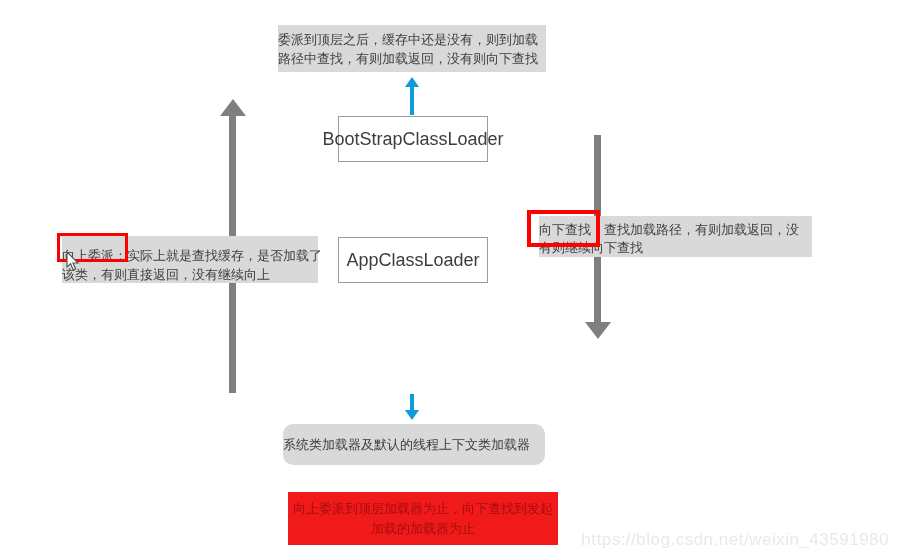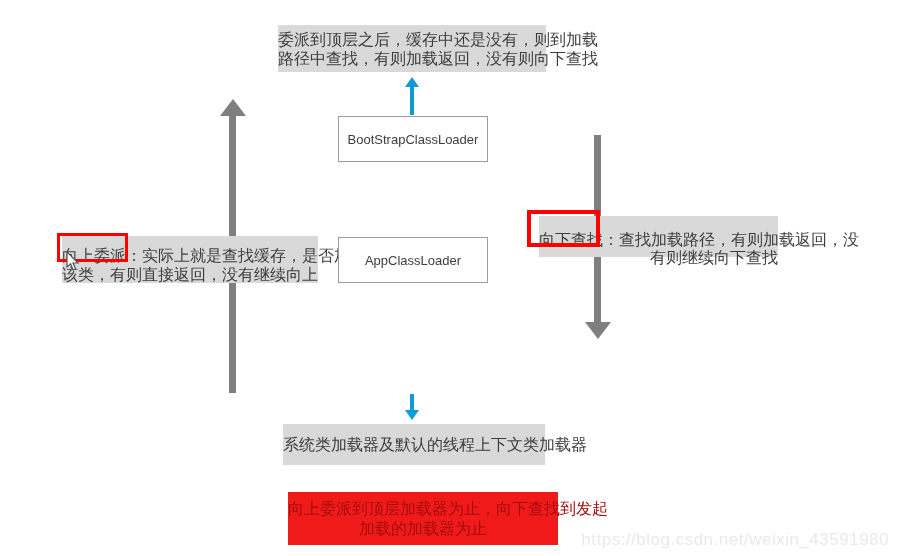--- a/index.html
+++ b/index.html
@@ -2,40 +2,40 @@
 <html style="--gray_box: #d9d9d9; --arrow_gray: #7f7f7f; --arrow_blue: #0e9bd8; --highlight_red: #fe0000; --conclusion_bg: #f11a1a; --conclusion_text: #a50d0d; --box_border: #9c9c9c; --text_dark: #3d3d3d; --watermark: #e9e9e9;"><head>
 <meta charset="utf-8">
 <style>
   html,body { margin:0; padding:0; background:#fff; }
   .canvas {
     position:relative; width:899px; height:556px; background:#fff;
     font-family:"Liberation Sans","DejaVu Sans",sans-serif; overflow:hidden;
   }
   .note {
     position:absolute; background:var(--gray_box); color:var(--text_dark);
-    font-size:16px; line-height:19px; text-align:right; white-space:pre;
+    font-size:13px; line-height:19px; text-align:left; white-space:pre;
   }
   .clsbox {
     position:absolute; left:338px; width:148px; height:44px; background:#fff;
     border:1px solid var(--box_border); display:flex; align-items:center; justify-content:center;
-    font-size:13px; color:var(--text_dark);
+    font-size:18px; color:var(--text_dark);
   }
   .shaft { position:absolute; }
   .shaft.gray { width:7px; background:var(--arrow_gray); }
   .shaft.blue { width:4px; background:var(--arrow_blue); }
   .tri { position:absolute; width:0; height:0; }
   .tri.gray-up   { border-left:13px solid transparent; border-right:13px solid transparent; border-bottom:17px solid var(--arrow_gray); }
   .tri.gray-down { border-left:13px solid transparent; border-right:13px solid transparent; border-top:17px solid var(--arrow_gray); }
   .tri.blue-up   { border-left:7px solid transparent; border-right:7px solid transparent; border-bottom:10px solid var(--arrow_blue); }
   .tri.blue-down { border-left:7px solid transparent; border-right:7px solid transparent; border-top:10px solid var(--arrow_blue); }
   .ring { position:absolute; border:3px solid var(--highlight_red); background:transparent; }
   .conclusion {
     position:absolute; left:288px; top:492px; width:270px; height:53px;
     background:var(--conclusion_bg); color:var(--conclusion_text);
-    font-size:16px; line-height:20px; padding-top:7px; box-sizing:border-box;
+    font-size:13px; line-height:20px; padding-top:7px; box-sizing:border-box;
     text-align:center; white-space:pre;
   }
   .watermark {
     position:absolute; right:10px; bottom:6px; font-size:17px;
     color:var(--watermark); letter-spacing:0.5px;
   }
   .cursor-svg { position:absolute; left:66px; top:252px; }
 </style>
 </head>
 <body>
@@ -59,24 +59,24 @@
     <div class="shaft blue" style="left:410px; top:394px; height:17px;"></div>
     <div class="tri blue-down" style="left:405px; top:410px;"></div>
   </div>
 
   <div class="note" style="left:278px; top:25px; width:268px; height:47px; padding-top:5px; box-sizing:border-box;">委派到顶层之后，缓存中还是没有，则到加载
 路径中查找，有则加载返回，没有则向下查找</div>
 
   <div class="note" style="left:62px; top:236px; width:256px; height:47px; padding-top:10px; box-sizing:border-box;"><span>向上委派：</span><span>实际上就是查找缓存，是否加载了
 该类，有则直接返回，没有继续向上</span></div>
 
-  <div class="note" style="left:539px; top:216px; width:239px; height:41px; padding-top:15px; box-sizing:border-box; line-height:18px;"><span>向下查找</span><span>：查找加载路径，有则加载返回，没
+  <div class="note" style="left:539px; top:216px; width:273px; height:41px; padding-top:5px; box-sizing:border-box; line-height:18px;"><span>向下查找</span><span>：查找加载路径，有则加载返回，没
 有则继续向下查找</span></div>
 
-  <div class="note" style="left:283px; top:424px; width:262px; height:41px; line-height:41px;">系统类加载器及默认的线程上下文类加载器</div>
+  <div class="note" style="left:283px; top:424px; width:262px; height:41px; line-height:41px;border-radius:10px;">系统类加载器及默认的线程上下文类加载器</div>
 
   <div class="clsbox" style="top:116px;">BootStrapClassLoader</div>
   <div class="clsbox" style="top:237px;">AppClassLoader</div>
 
   <div class="ring" style="left:57px; top:233px; width:65px; height:23px;"></div>
   <div class="ring" style="left:527px; top:210px; width:65px; height:29px; border-width:4px;"></div>
 
   <div class="conclusion">向上委派到顶层加载器为止，向下查找到发起
 加载的加载器为止</div>
 

